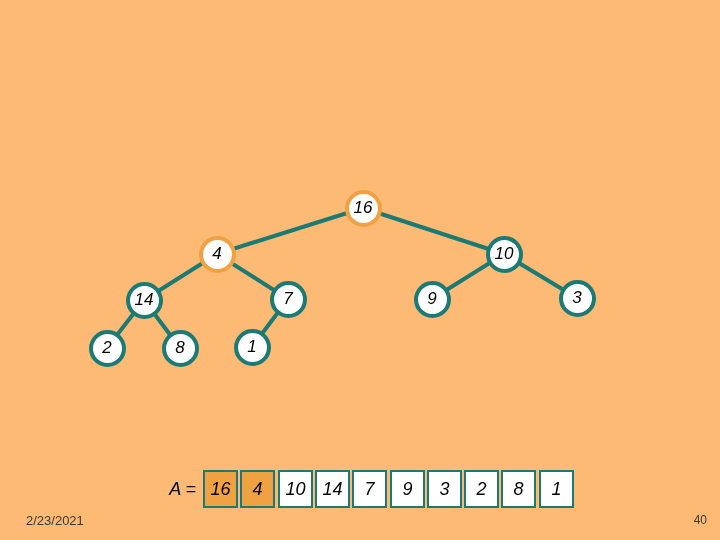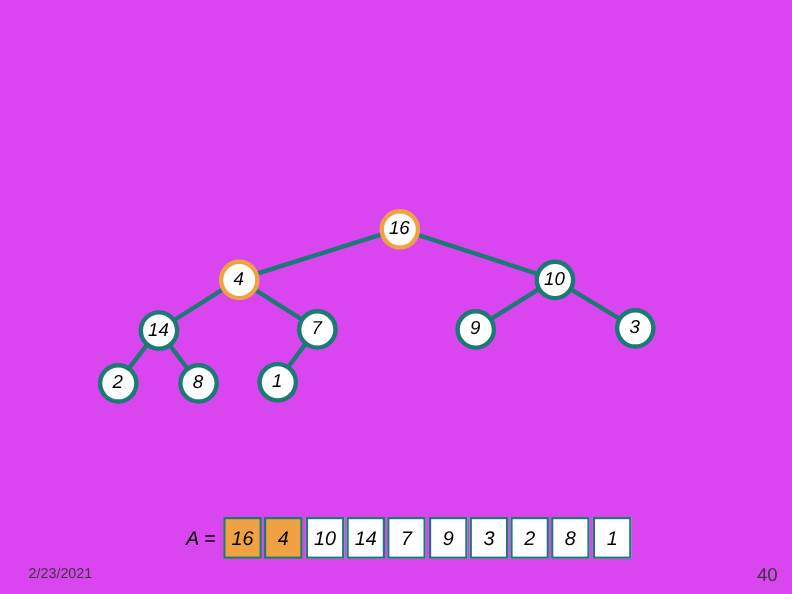--- a/index.html
+++ b/index.html
@@ -4,21 +4,21 @@
 <style>
   html, body {
     margin: 0;
     padding: 0;
     background: #ffffff;
   }
   .slide {
     position: relative;
     width: 720px;
     height: 540px;
-    background: #d946ef;
+    background: #fdba74;
     overflow: hidden;
     font-family: "Liberation Sans", sans-serif;
   }
   #edges-svg {
     position: absolute;
     left: 0;
     top: 0;
     z-index: 1;
   }
   .tnode {
@@ -77,21 +77,21 @@
     top: 513px;
     font-size: 13px;
     color: #3a3a3a;
     z-index: 2;
     margin-left: 16px;
   }
   .page-number {
     position: absolute;
     right: 13px;
     top: 513px;
-    font-size: 17px;
+    font-size: 12px;
     color: #3a3a3a;
     z-index: 2;
   }
 </style>
 </head>
 <body>
 
 <div class="slide">
   <svg id="edges-svg" width="720" height="540">
       <line x1="363" y1="208" x2="217" y2="254" stroke="#1B7B74" stroke-width="4" stroke-linecap="round"></line>

